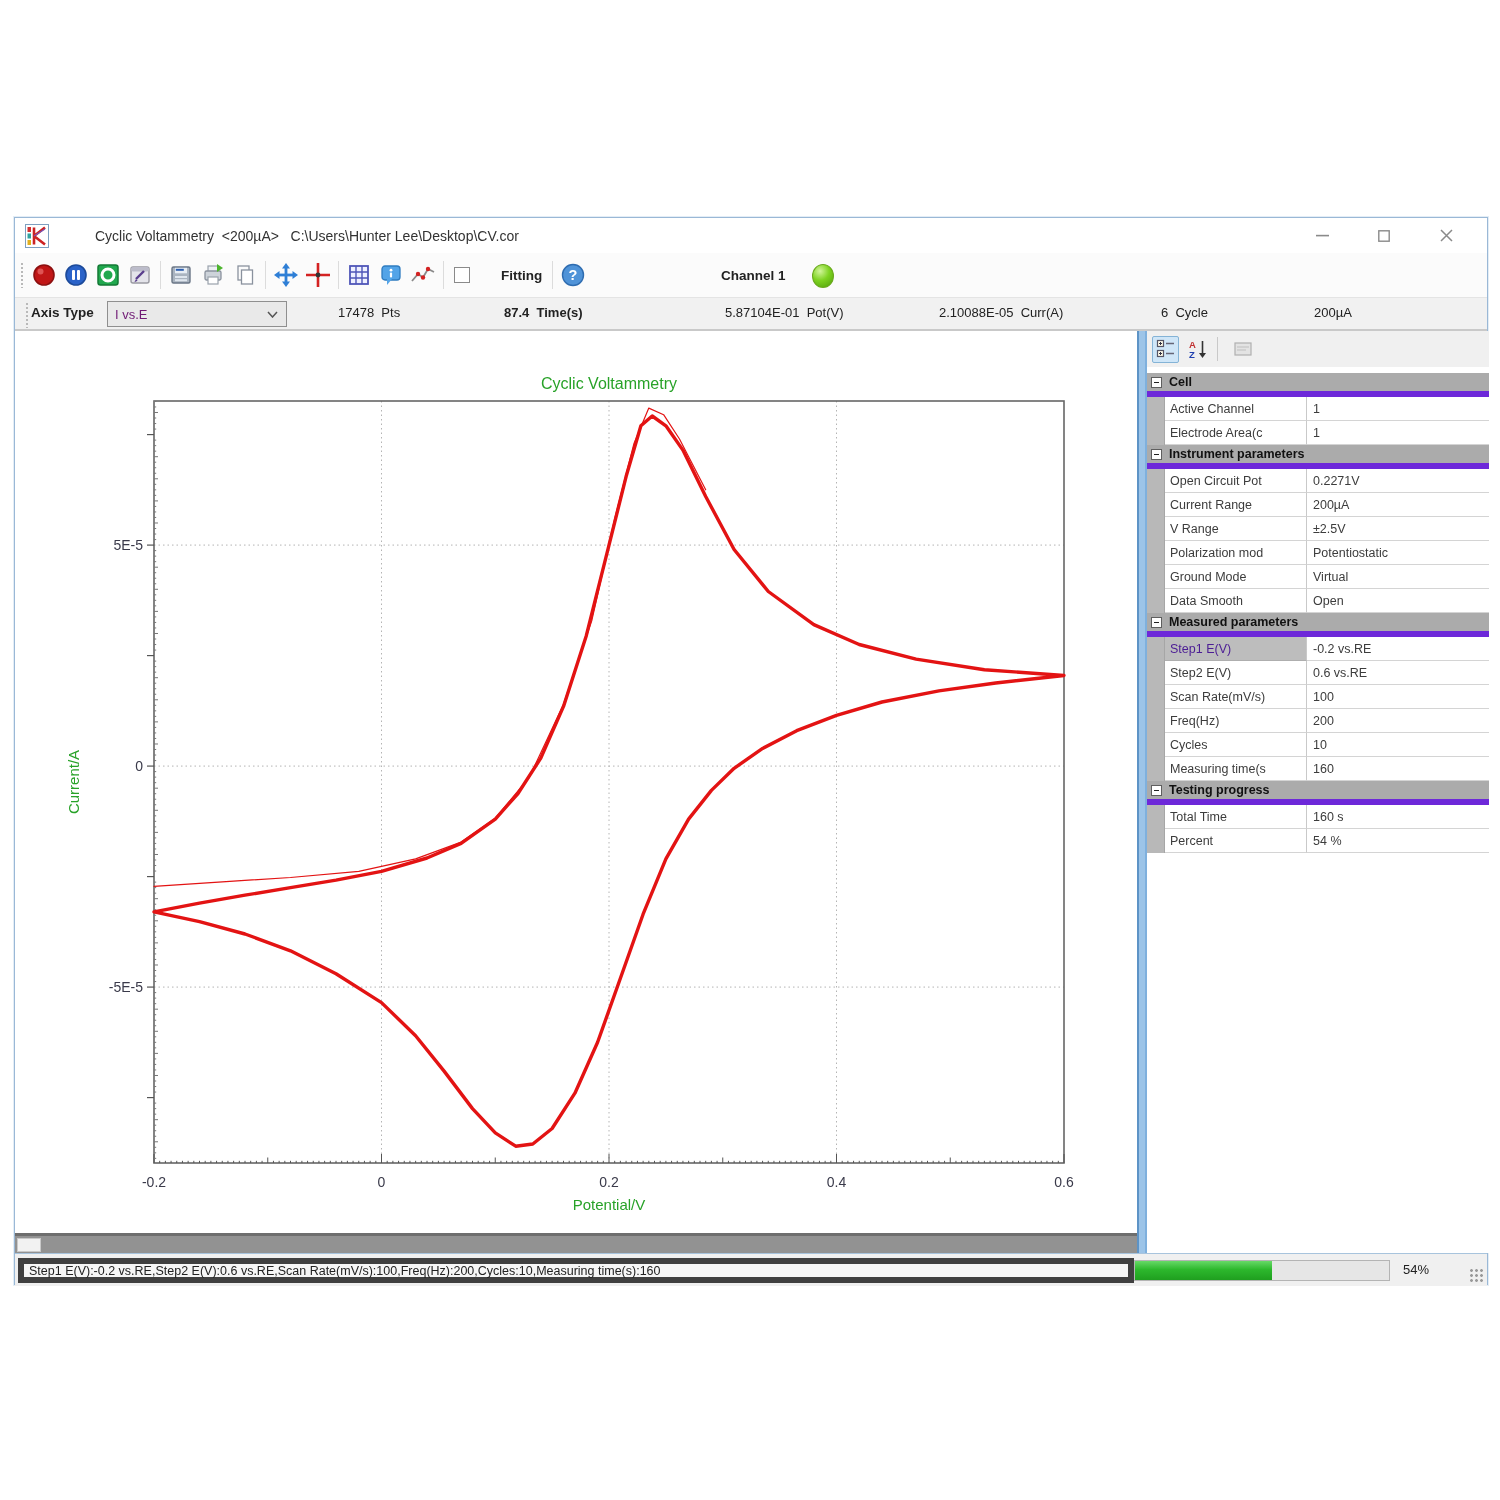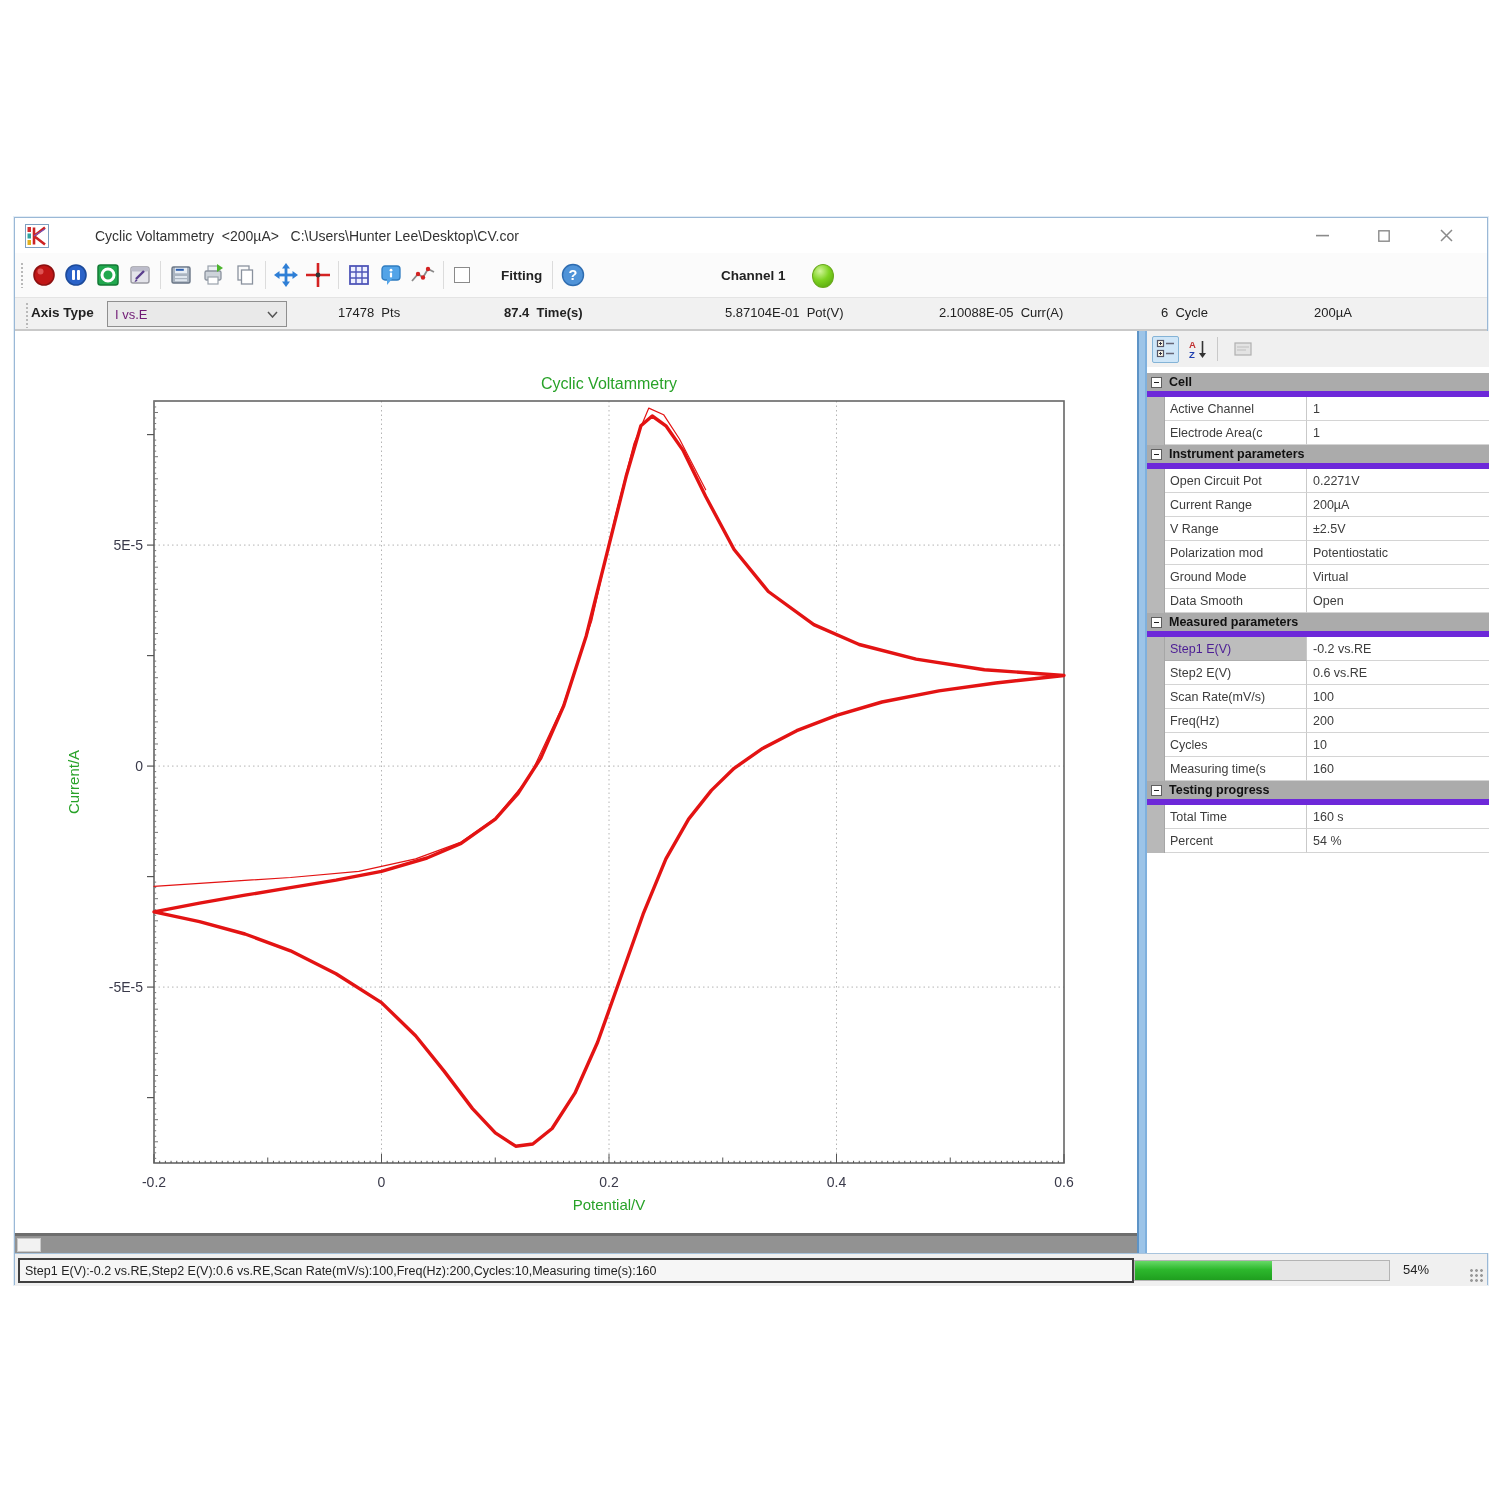--- a/index.html
+++ b/index.html
@@ -75,21 +75,21 @@
   .prow .lab { width:142px; background:#fff; border-right:1px solid #c9c9c9; border-bottom:1px solid #d4d4d4;
                color:#3c3c3c; display:flex; align-items:center; padding-left:5px; overflow:hidden; white-space:nowrap; }
   .prow .val { flex:1; background:#fff; border-bottom:1px solid #d4d4d4; color:#3c3c3c;
                display:flex; align-items:center; padding-left:6px; overflow:hidden; white-space:nowrap; }
   .prow .lab.dim { background:#bdbdbd; color:#4c1d95; border-bottom-color:#aeaeae; }
 
   
   .statusbar { position:absolute; left:0; top:1035px; width:100%; height:33px; background:#f0f0f0;
                border-top:1px solid #a8c4dd; }
   .status-text-panel { position:absolute; left:3px; top:4px; width:1116px; height:25px; background:#f6f6f6;
-                       border:2px solid #404040; display:flex; align-items:center; }
+                       border:6px solid #404040; display:flex; align-items:center; }
   .status-text { font-size:12.5px; color:#222; margin-left:5px; white-space:nowrap; overflow:hidden; }
   .progress { position:absolute; left:1119px; top:6px; width:256px; height:21px; background:#e6e6e6;
               border:1px solid #b4b4b4; }
   .progress-fill { height:100%; background:linear-gradient(180deg,#67d967 0%,#2db82d 45%,#1f9f1f 100%); }
   .pct { position:absolute; left:1388px; top:8px; font-size:13px; color:#222; }
   .resize-grip { position:absolute; right:3px; bottom:3px; width:14px; height:14px;
                  background-image:radial-gradient(#9a9a9a 1.3px, transparent 1.5px);
                  background-size:5px 5px; background-position:bottom right; }
 </style>
 </head>

